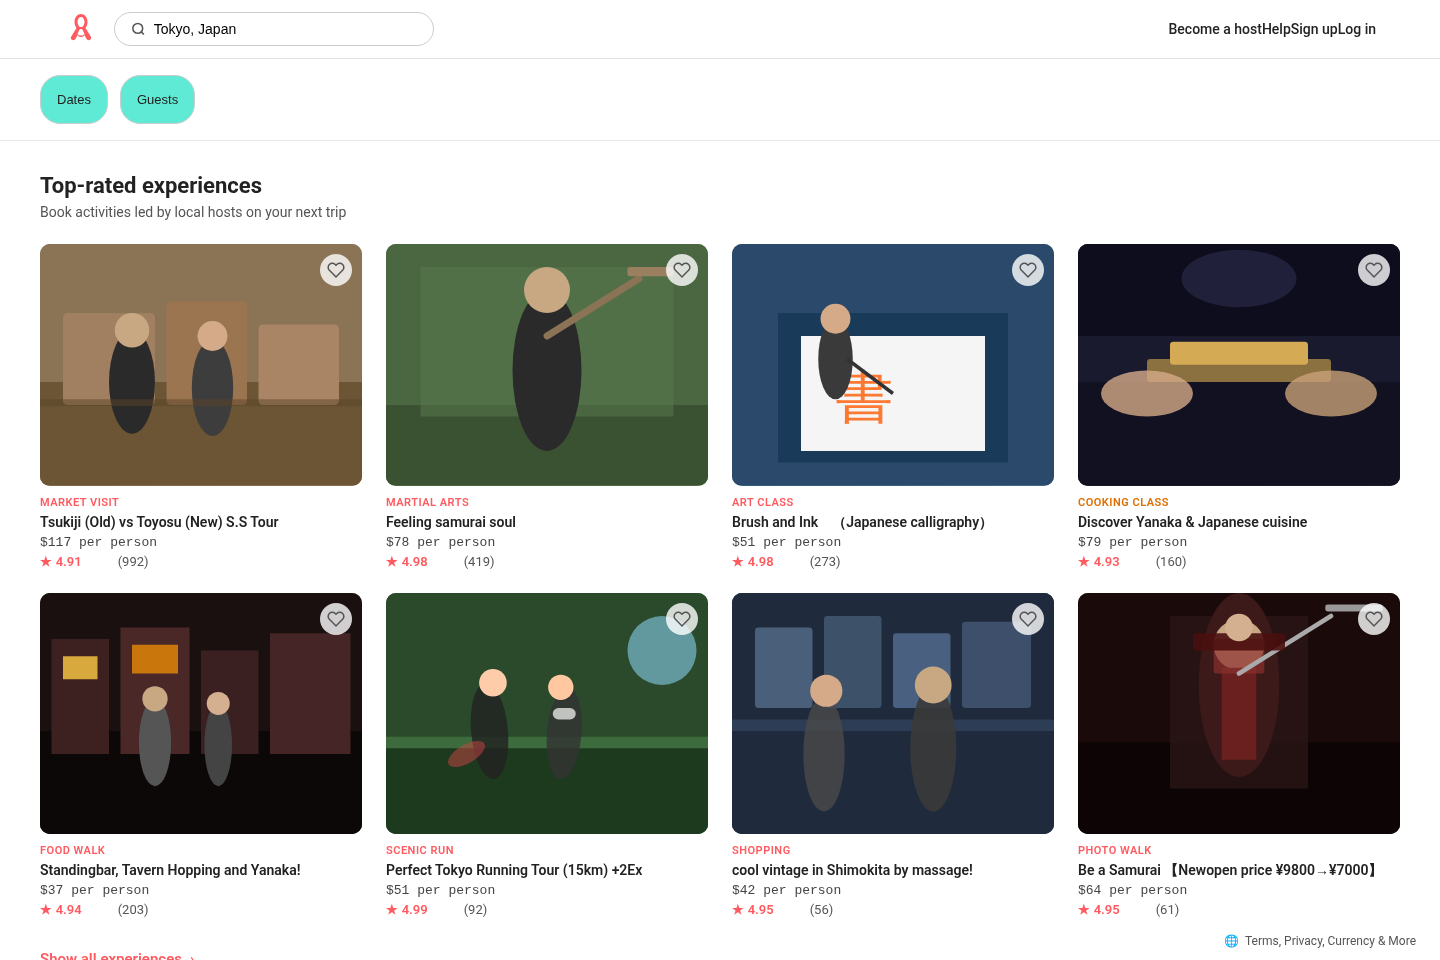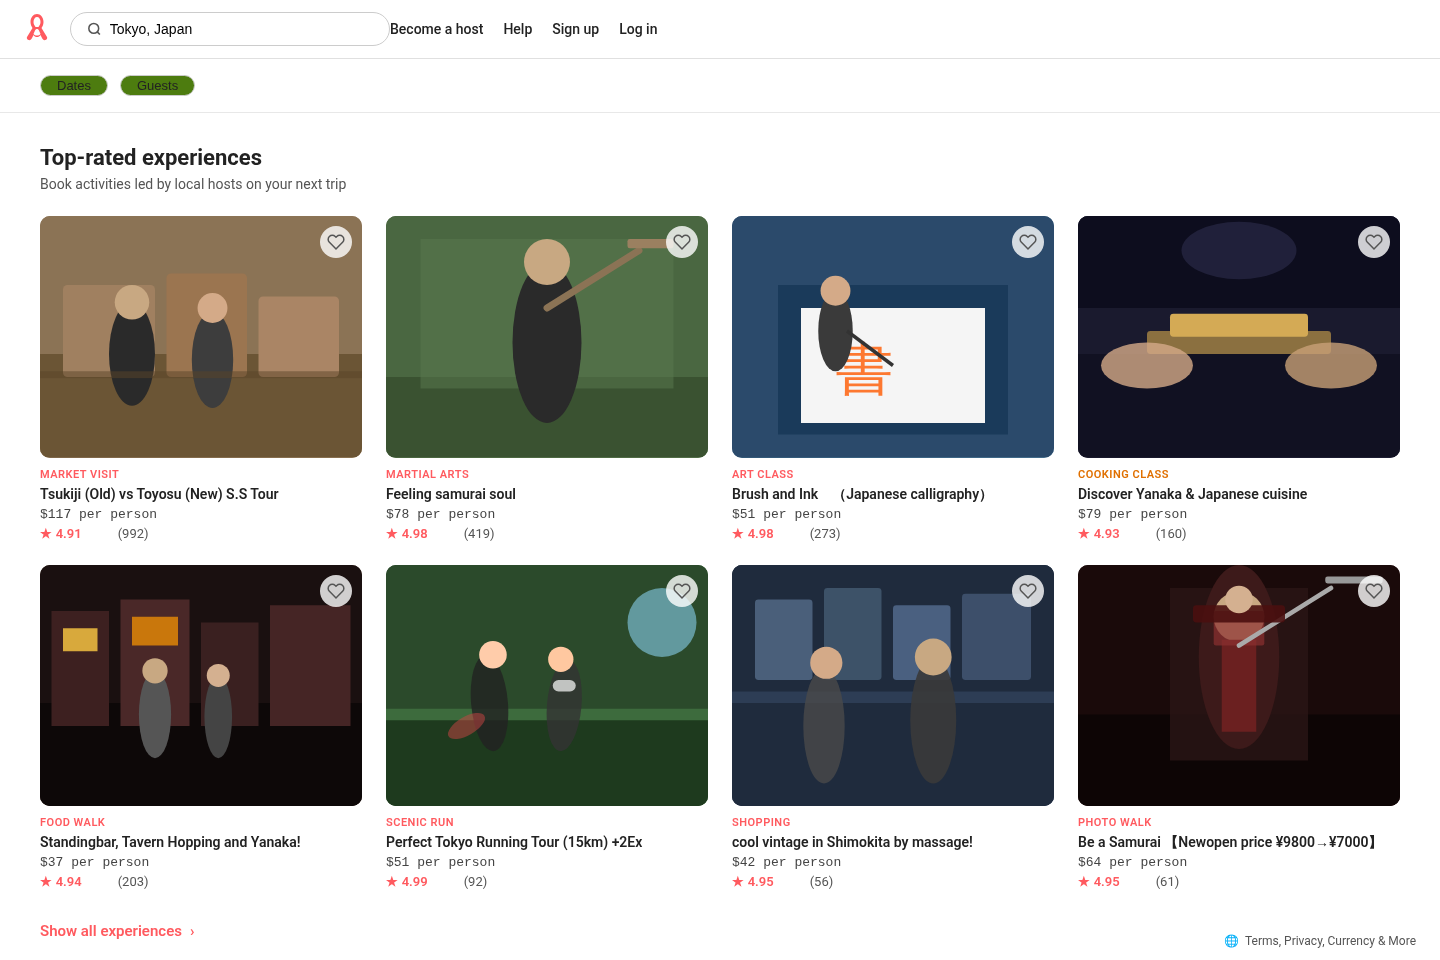--- a/index.html
+++ b/index.html
@@ -2,56 +2,56 @@
 <html><head>
   <meta charset="utf-8">
   <style>
     * { box-sizing: border-box; margin: 0; padding: 0; }
     body { font-family: -apple-system, BlinkMacSystemFont, 'Segoe UI', Roboto, sans-serif; background: #fff; color: #222; }
 
     
     .header {
       display: flex;
       align-items: center;
-      padding: 12px 20px;
+      padding: 12px 64px;
       border-bottom: 1px solid #e0e0e0;
-      justify-content: flex-start;
+      justify-content: space-between;
     }
     .header-left { display: flex; align-items: center; gap: 16px; }
     .logo { width: 34px; height: 34px; flex-shrink: 0; }
     .search-bar {
       display: flex;
       align-items: center;
       border: 1px solid #ccc;
       border-radius: 24px;
       padding: 8px 16px;
       gap: 8px;
       width: 320px;
     }
     .search-bar input {
       border: none; outline: none; font-size: 14px; width: 100%; background: transparent;
     }
-    .header-nav { display: flex; align-items: center; gap: 20px; }
+    .header-nav { display: flex; align-items: center; }
     .header-nav a {
       text-decoration: none; color: #222; font-size: 14px; font-weight: 500; cursor: pointer;
     }
 
     
     .filters {
       padding: 16px 40px;
       display: flex;
       gap: 12px;
       border-bottom: 1px solid #e8e8e8;
     }
     .filter-btn {
       border: 1px solid #ccc;
       border-radius: 20px;
-      padding: 2px 16px;
+      padding: 16px 16px;
       font-size: 13px;
-      background: #4d7c0f;
+      background: #5eead4;
       cursor: pointer;
       color: #222;
     }
 
     
     .main { padding: 32px 40px; }
     .section-title {
       font-size: 22px;
       font-weight: 700;
       margin-bottom: 6px;

